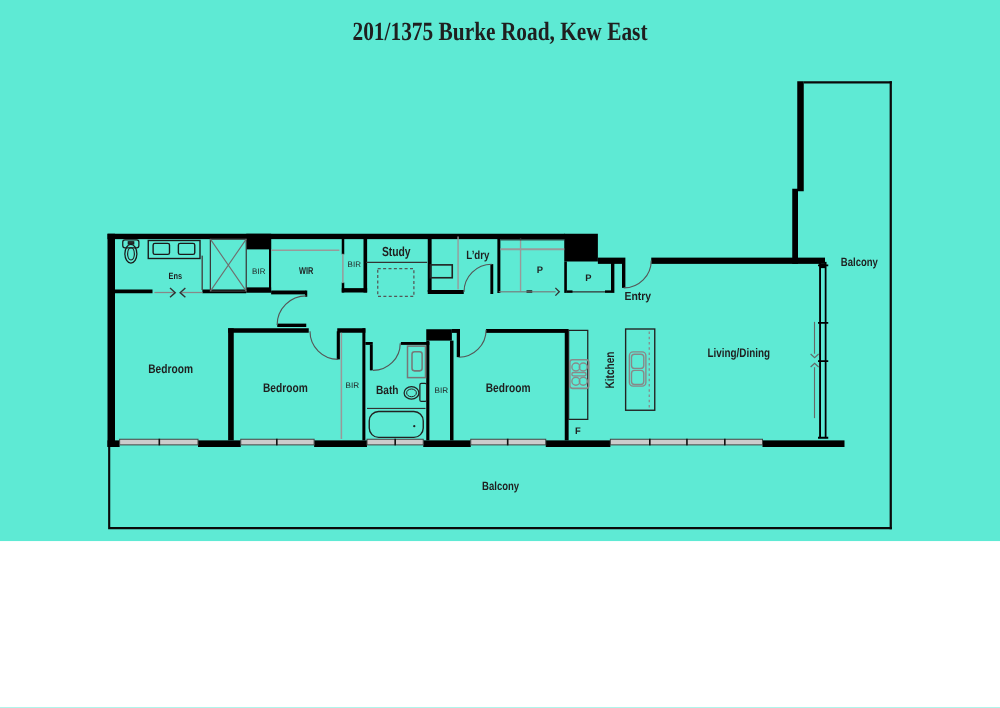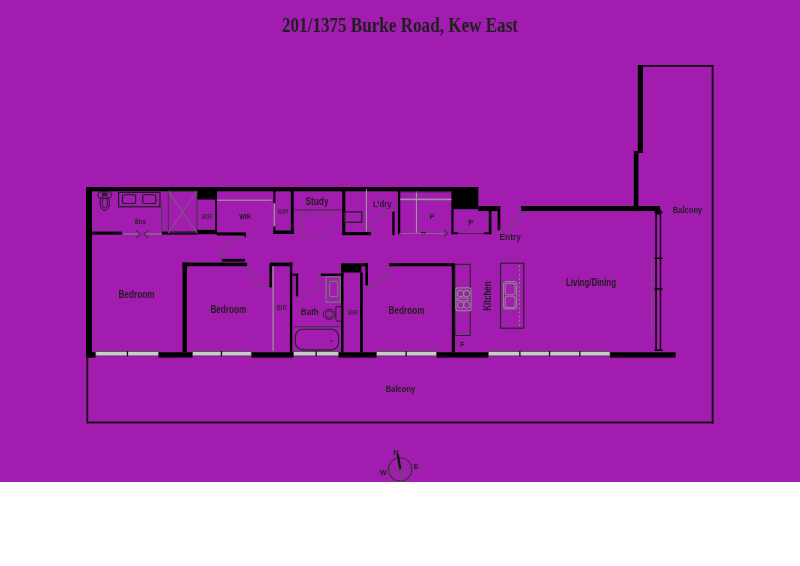--- a/index.html
+++ b/index.html
@@ -1,16 +1,16 @@
 <!DOCTYPE html>
 <html><head>
 <meta charset="utf-8">
 <style>
   html,body{margin:0;padding:0;background:#ffffff;}
-  .page{position:relative;width:800px;height:482px;background:#a21caf;overflow:hidden;}
+  .page{position:relative;width:800px;height:433px;background:#5eead4;overflow:hidden;}
   svg{position:absolute;left:0;top:0;}
   text{font-family:"Liberation Sans",sans-serif;fill:#1f1f1f;}
   .ser{font-family:"Liberation Serif",serif;}
 </style>
 </head>
 <body>
 <div class="page">
 <svg width="800" height="566" viewBox="0 0 800 566">
 
   <text class="ser" x="400" y="31.8" font-size="21" font-weight="bold" text-anchor="middle" textLength="236" lengthAdjust="spacingAndGlyphs">201/1375 Burke Road, Kew East</text>

